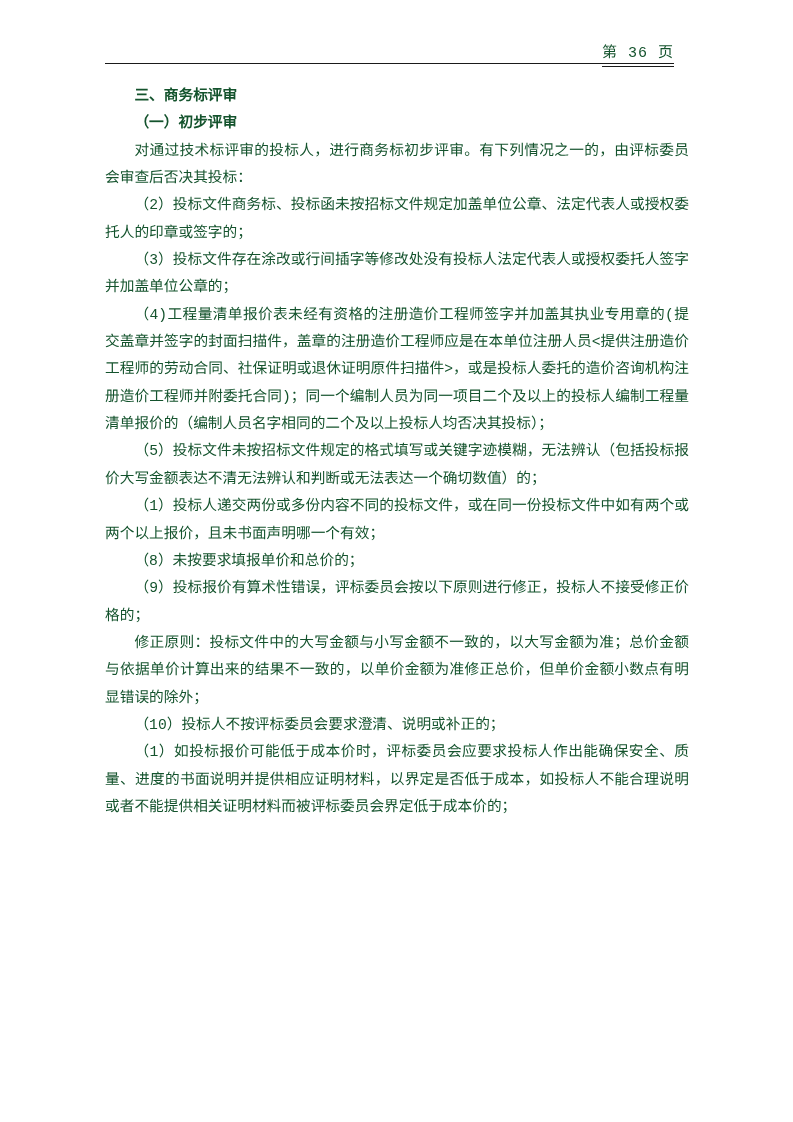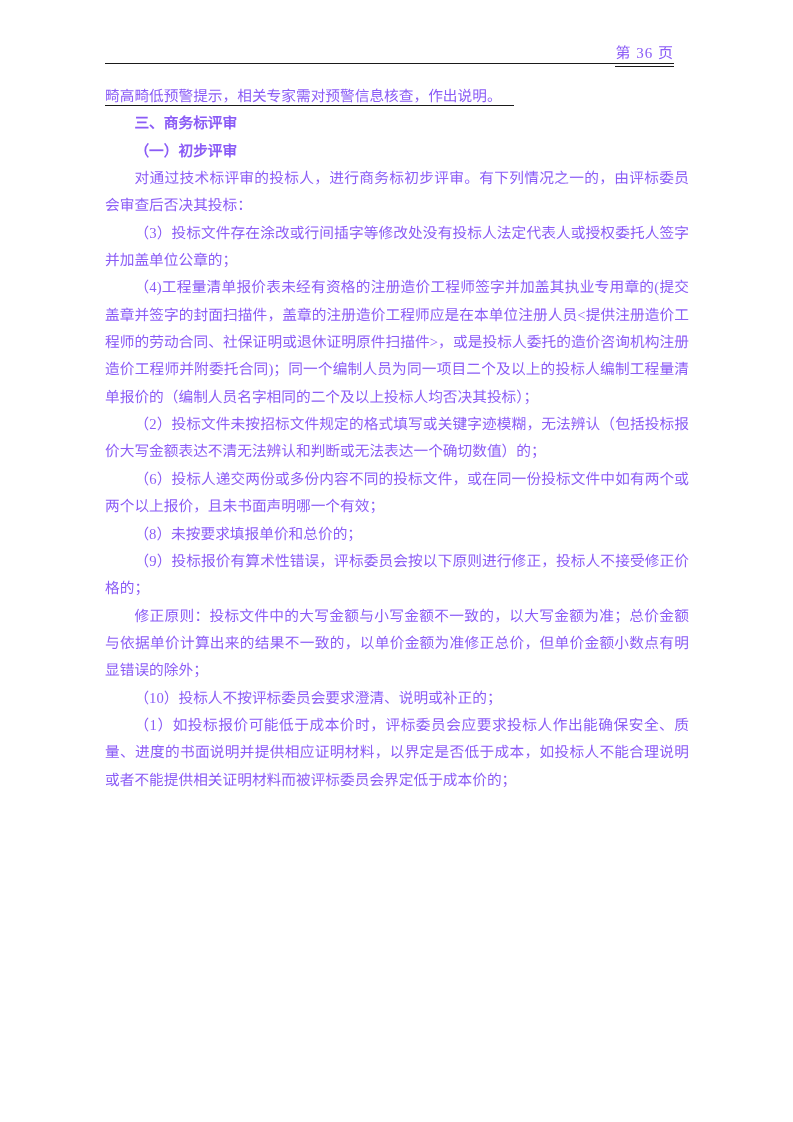--- a/index.html
+++ b/index.html
@@ -6,22 +6,22 @@
     margin: 0;
     padding: 0;
     background: #888;
   }
   .page {
     position: relative;
     width: 793px;
     height: 1122px;
     background: #ffffff;
     overflow: hidden;
-    font-family: Liberation Serif, serif;
-    color: #8b5cf6;
+    font-family: Liberation Mono, monospace;
+    color: #14532d;
   }
   
   .page-header {
     position: absolute;
     top: 45px;
     left: 105px;
     width: 569px;
     text-align: right;
     font-size: 15px;
     line-height: 17px;
@@ -73,38 +73,38 @@
 
 <div class="page">
 
   <div class="page-header">
     <span class="page-number">第 36 页</span>
   </div>
   <div class="header-rule"></div>
 
   <div class="doc-body">
 
-    <p class="no-indent"><span class="u-line">畸高畸低预警提示，相关专家需对预警信息核查，作出说明。</span></p>
 
 
     <p class="heading">三、商务标评审</p>
 
     <p class="heading">（一）初步评审</p>
 
     <p>对通过技术标评审的投标人，进行商务标初步评审。有下列情况之一的，由评标委员会审查后否决其投标：</p>
 
 
+    <p>（2）投标文件商务标、投标函未按招标文件规定加盖单位公章、法定代表人或授权委托人的印章或签字的；</p>
 
     <p>（3）投标文件存在涂改或行间插字等修改处没有投标人法定代表人或授权委托人签字并加盖单位公章的；</p>
 
     <p>（4)工程量清单报价表未经有资格的注册造价工程师签字并加盖其执业专用章的(提交盖章并签字的封面扫描件，盖章的注册造价工程师应是在本单位注册人员&lt;提供注册造价工程师的劳动合同、社保证明或退休证明原件扫描件&gt;，或是投标人委托的造价咨询机构注册造价工程师并附委托合同)；同一个编制人员为同一项目二个及以上的投标人编制工程量清单报价的（编制人员名字相同的二个及以上投标人均否决其投标）；</p>
 
-    <p>（2）投标文件未按招标文件规定的格式填写或关键字迹模糊，无法辨认（包括投标报价大写金额表达不清无法辨认和判断或无法表达一个确切数值）的；</p>
+    <p>（5）投标文件未按招标文件规定的格式填写或关键字迹模糊，无法辨认（包括投标报价大写金额表达不清无法辨认和判断或无法表达一个确切数值）的；</p>
 
-    <p>（6）投标人递交两份或多份内容不同的投标文件，或在同一份投标文件中如有两个或两个以上报价，且未书面声明哪一个有效；</p>
+    <p>（1）投标人递交两份或多份内容不同的投标文件，或在同一份投标文件中如有两个或两个以上报价，且未书面声明哪一个有效；</p>
 
 
     <p>（8）未按要求填报单价和总价的；</p>
 
     <p>（9）投标报价有算术性错误，评标委员会按以下原则进行修正，投标人不接受修正价格的；</p>
 
     <p>修正原则：投标文件中的大写金额与小写金额不一致的，以大写金额为准；总价金额与依据单价计算出来的结果不一致的，以单价金额为准修正总价，但单价金额小数点有明显错误的除外；</p>
 
     <p>（10）投标人不按评标委员会要求澄清、说明或补正的；</p>
 

